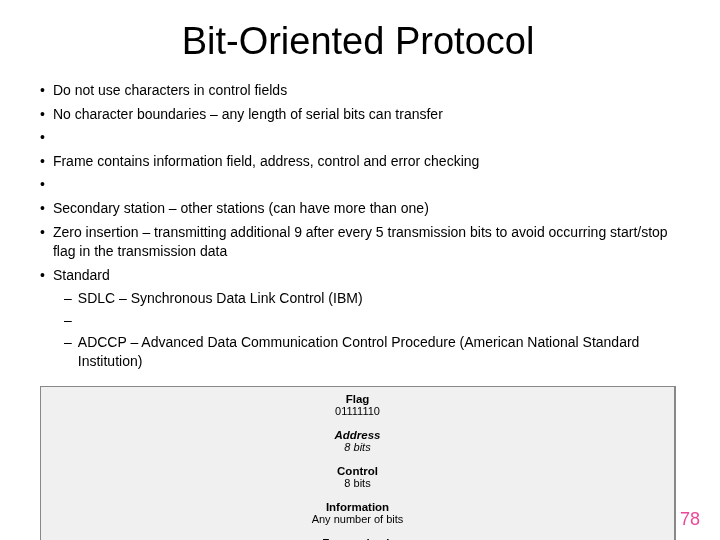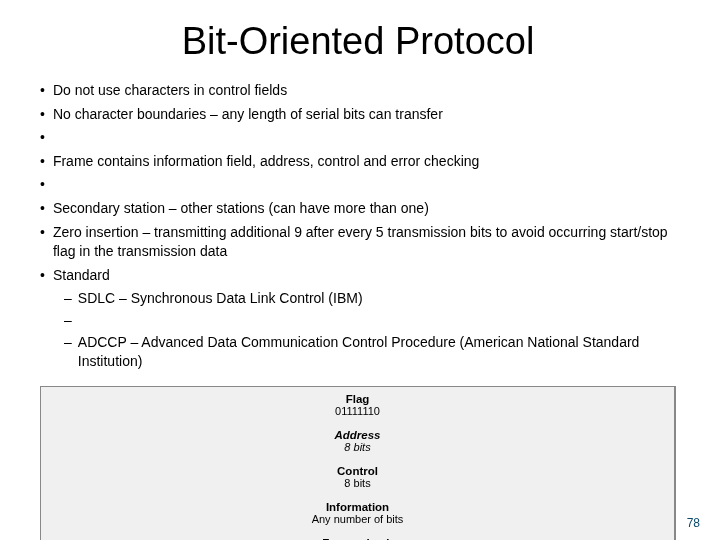--- a/index.html
+++ b/index.html
@@ -94,22 +94,22 @@
     }
     .flag-cell { flex: 1; }
     .address-cell { flex: 1; font-style: italic; }
     .control-cell { flex: 1; }
     .info-cell { flex: 1.6; }
     .fcs-cell { flex: 1.3; }
     .page-num {
       position: absolute;
       bottom: 10px;
       right: 20px;
-      font-size: 12px;
-      color: #0c4a6e;
+      font-size: 18px;
+      color: #ec4899;
     }
   </style>
 </head>
 <body>
 
 <div class="slide">
   <div class="title">Bit-Oriented Protocol</div>
 
   <div class="content">
     <ul class="bullet-list">

